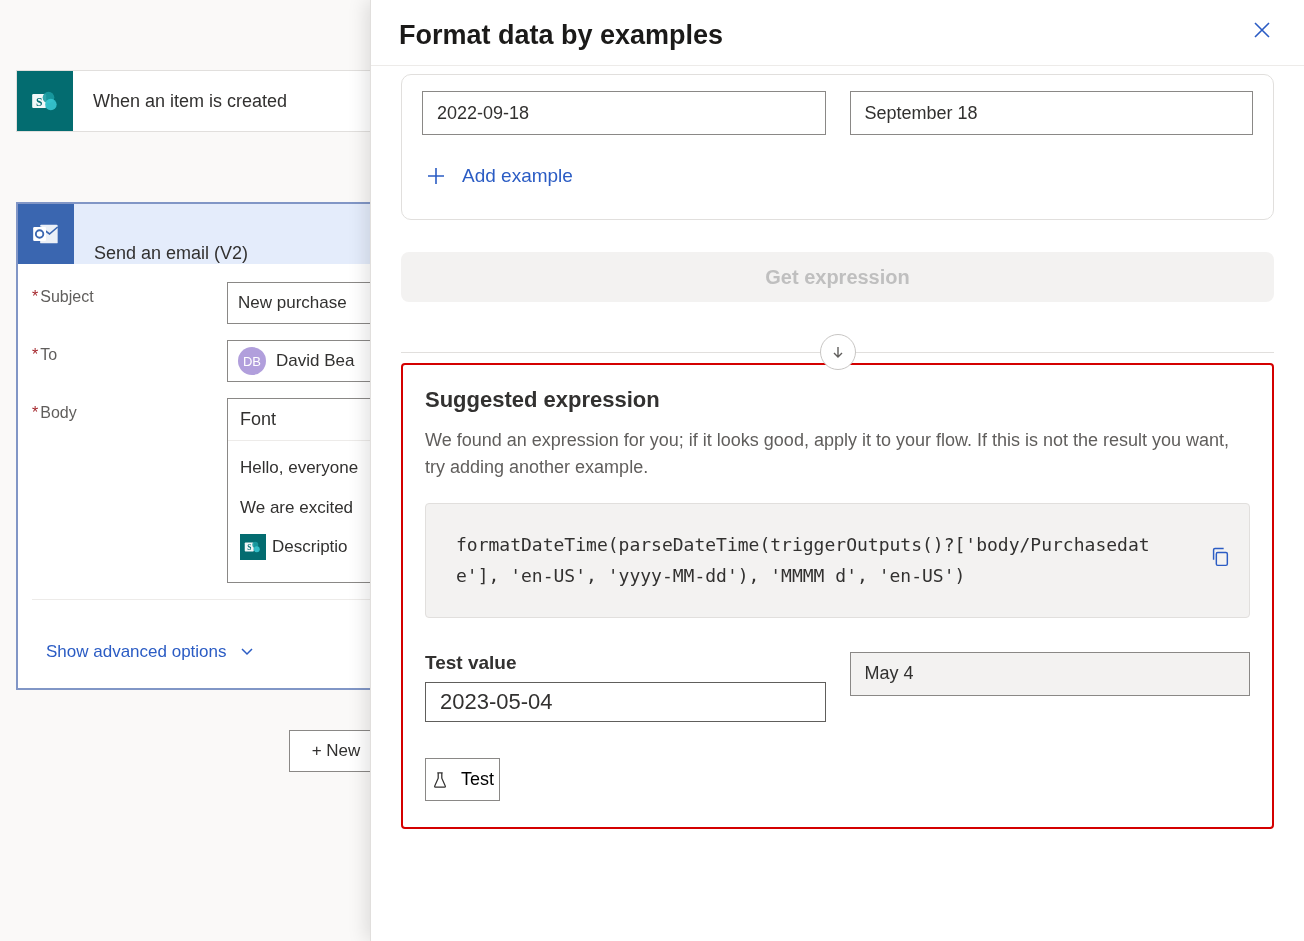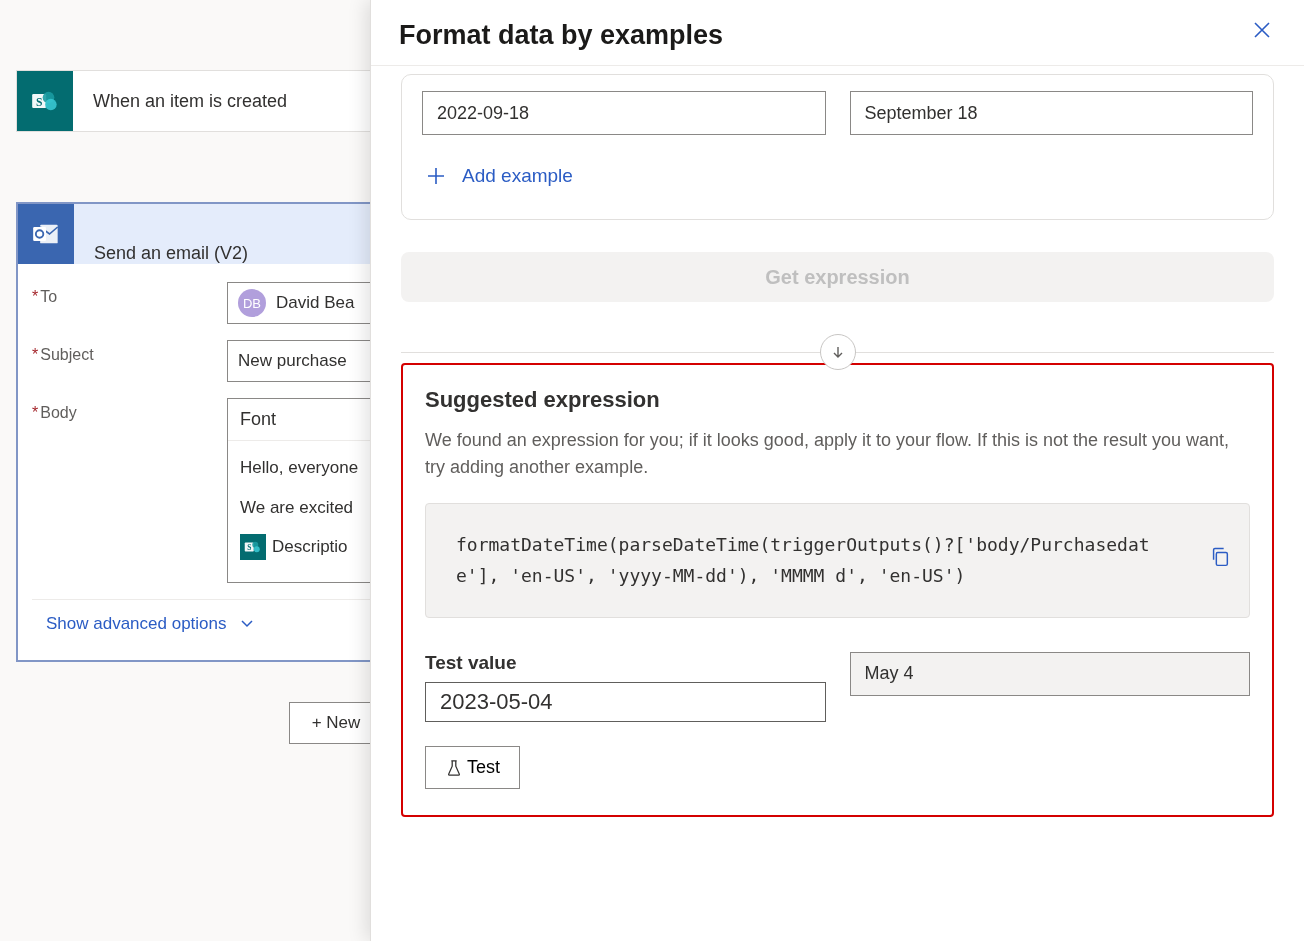--- a/index.html
+++ b/index.html
@@ -150,20 +150,21 @@
     border-top: 1px solid #edebe9;
     margin-top: 10px;
   }
   .advanced-link {
     color: #2b5cc4;
     font-size: 17px;
     cursor: pointer;
     display: inline-flex;
     align-items: center;
     gap: 12px;
+    margin-top: 28px;
   }
 
   .newstep-row {
     text-align: center;
     margin-top: 38px;
   }
   .newstep-btn {
     display: inline-block;
     padding: 10px 22px;
     border: 1px solid #8a8886;
@@ -338,27 +339,27 @@
     width: 100%;
     height: 44px;
     border: 1px solid #8a8886;
     background: #f3f2f1;
     font-size: 18px;
     padding: 10px 14px;
     color: #323130;
   }
 
   .test-btn {
-    margin-top: 24px;
+    margin-top: 36px;
     display: inline-flex;
     align-items: center;
-    gap: 4px;
+    gap: 12px;
     border: 1px solid #8a8886;
     background: #fff;
-    padding: 10px 19px;
+    padding: 10px 5px;
     font-size: 18px;
     cursor: pointer;
   }
 </style>
 </head>
 <body>
 
 <div class="flow-canvas">
 
   <div class="trigger-card">
@@ -381,31 +382,31 @@
           <path d="M7 6 L15 12 L22 6" stroke="#3a66b0" stroke-width="1.4" fill="none"></path>
           <rect x="1" y="6" width="11" height="12" rx="1" fill="#fff"></rect>
           <circle cx="6.5" cy="12" r="3.2" fill="none" stroke="#3a66b0" stroke-width="1.6"></circle>
         </svg>
       </div>
       <div class="action-title">Send an email (V2)</div>
     </div>
 
     <div class="form-body">
       <div class="form-row">
+        <div class="form-label"><span class="req">*</span><span>Subject</span></div>
+        <div class="input-box">
+          <span>New purchase</span>
+        </div>
+      </div>
+
+      <div class="form-row">
         <div class="form-label"><span class="req">*</span><span>To</span></div>
         <div class="input-box">
           <span class="chip-avatar">DB</span>
           <span>David Bea</span>
-        </div>
-      </div>
-
-      <div class="form-row">
-        <div class="form-label"><span class="req">*</span><span>Subject</span></div>
-        <div class="input-box">
-          <span>New purchase</span>
         </div>
       </div>
 
       <div class="form-row">
         <div class="form-label"><span class="req">*</span><span>Body</span></div>
         <div class="body-editor">
           <div class="toolbar-row">Font</div>
           <div class="body-text">
             <div class="body-line">Hello, everyone</div>
             <div class="body-line">

